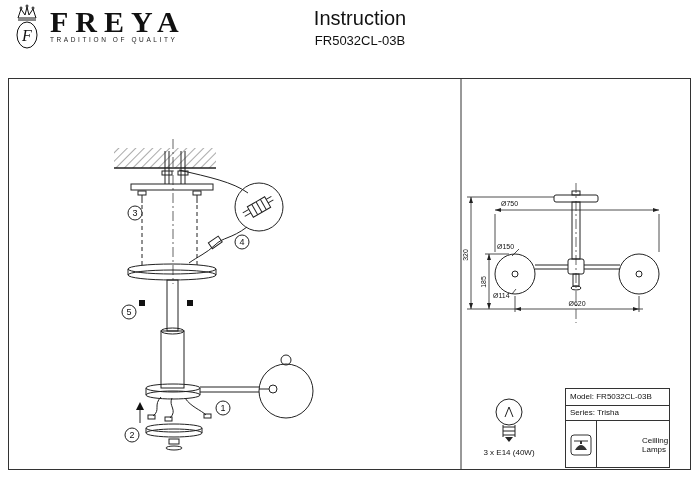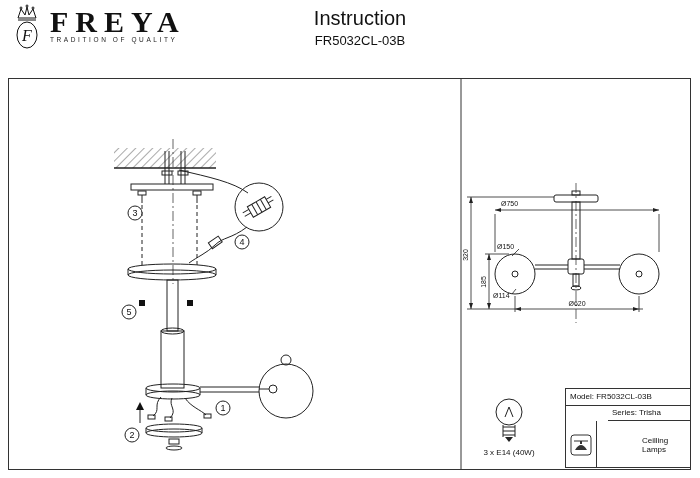--- a/index.html
+++ b/index.html
@@ -9,23 +9,23 @@
   .logo{position:absolute;left:10px;top:4px;display:flex;align-items:flex-start;}
   .brand-text{margin-left:6px;padding-top:5px;}
   .brand{font-family:"Liberation Serif",serif;font-size:30px;font-weight:700;letter-spacing:7px;line-height:25px;color:#111;}
   .tagline{font-size:6.5px;letter-spacing:2.6px;color:#222;margin-top:2px;}
   .titles{position:absolute;left:10px;top:7px;width:100%;text-align:center;}
   .title{font-size:20px;color:#111;}
   .model{font-size:13px;margin-top:3px;}
   .main-box{position:absolute;left:8px;top:78px;width:683px;height:392px;border:1px solid #333;box-sizing:border-box;background:#fff;}
   .drawing{position:absolute;left:0;top:0;}
   svg text{font-family:"Liberation Sans",sans-serif;fill:#111;}
-  .spec-box{position:absolute;left:556px;top:309px;width:126px;height:80px;border:1px solid #333;box-sizing:border-box;font-size:8px;background:#fff;}
+  .spec-box{position:absolute;left:556px;top:309px;width:105px;height:80px;border:1px solid #333;box-sizing:border-box;font-size:8px;background:#fff;}
   .spec-row{height:16px;line-height:16px;padding-left:4px;border-bottom:1px solid #333;white-space:nowrap;overflow:hidden;}
-  .spec-row.series{height:14px;line-height:14px;margin-left:42px;}
+  .spec-row.series{height:14px;line-height:14px;}
   .spec-cat{display:flex;height:47px;}
   .cat-icon-cell{width:30px;border-right:1px solid #333;display:flex;align-items:center;justify-content:center;}
   .cat-label{flex:1;display:flex;align-items:center;padding-left:5px;margin-left:40px;}
 </style>
 </head>
 <body>
 
 <div class="page">
 
   <header>

